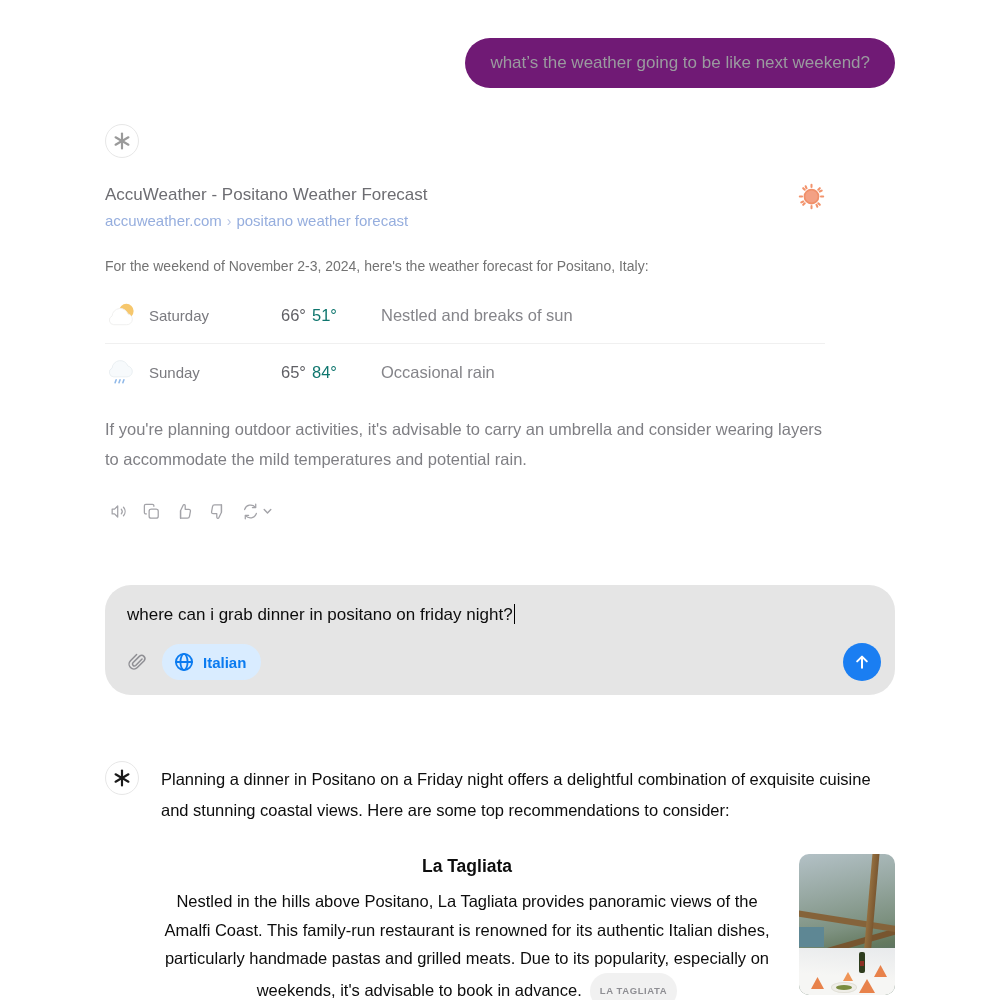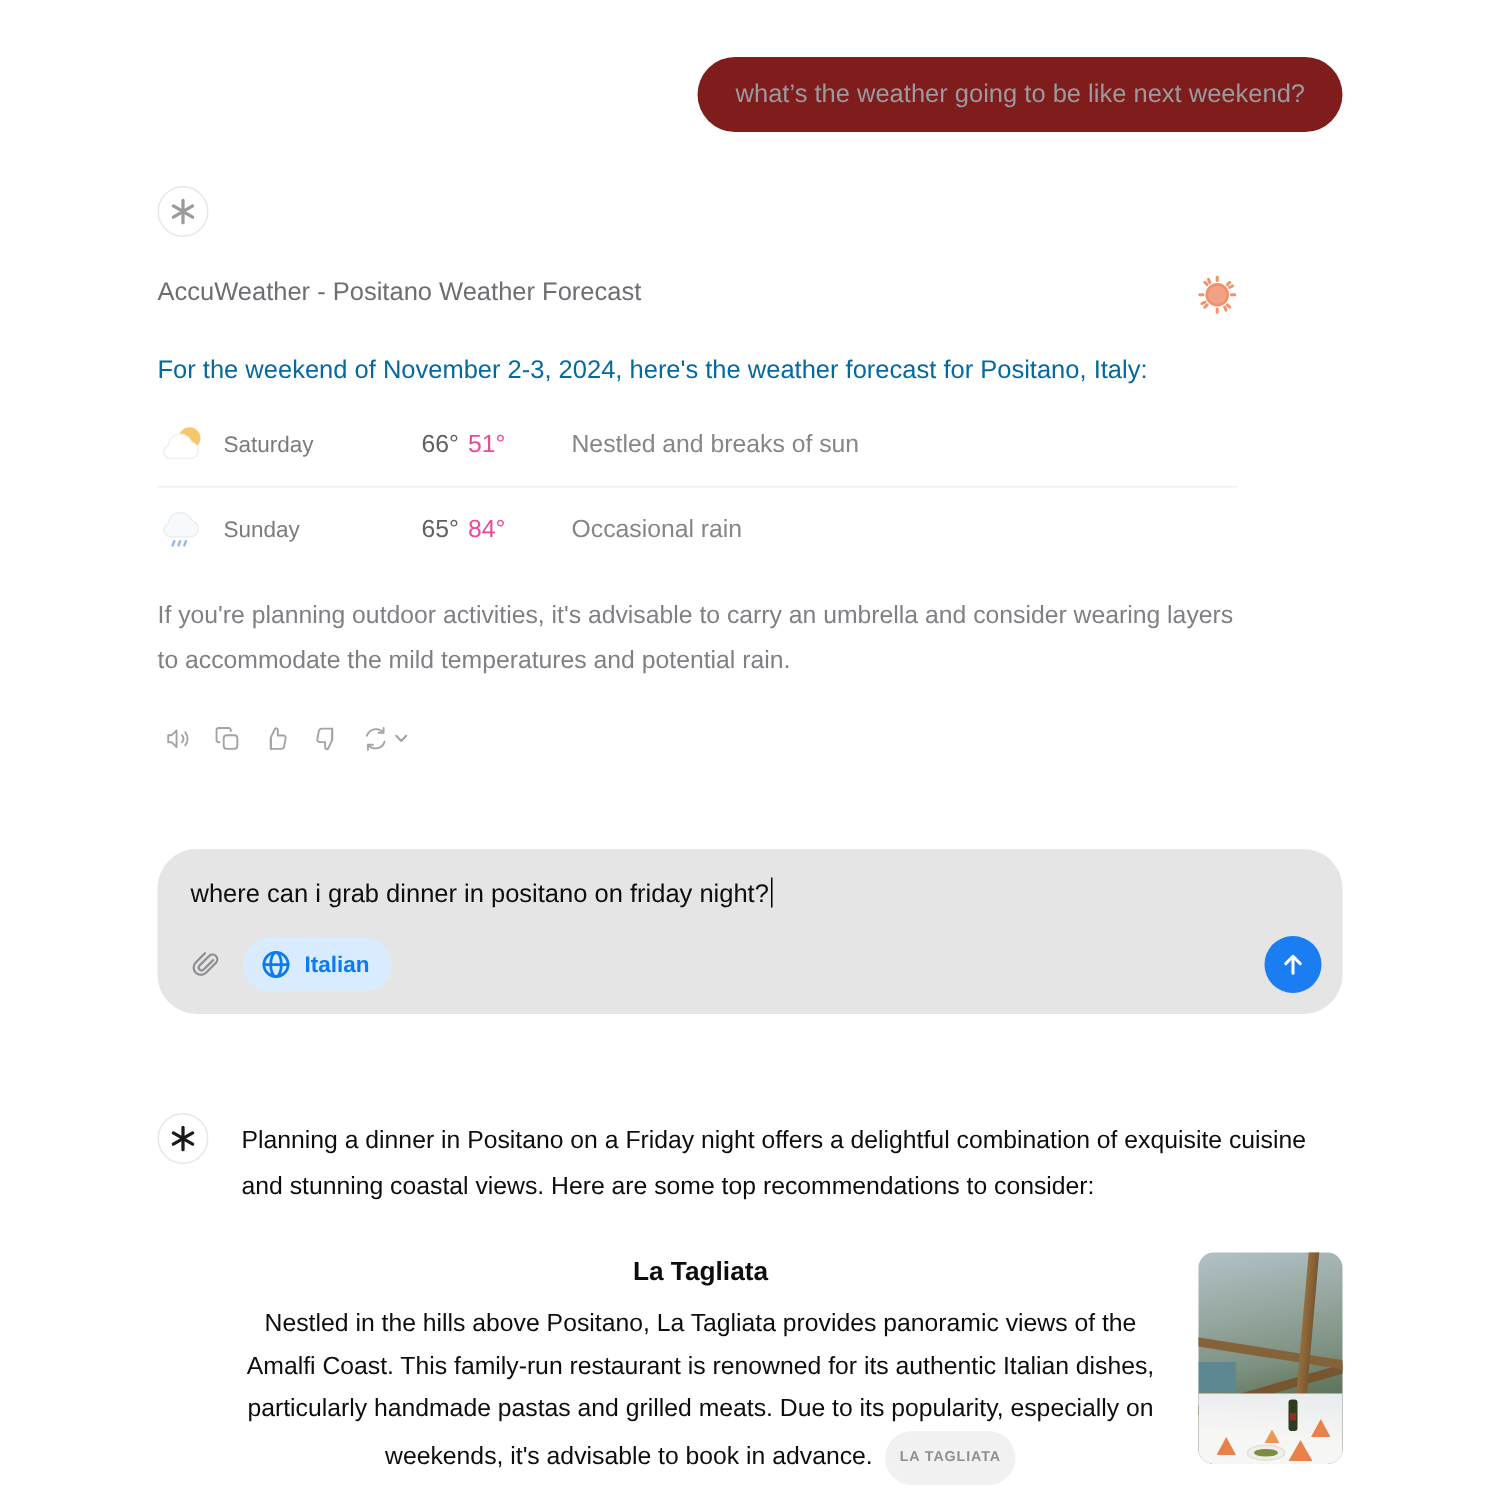--- a/index.html
+++ b/index.html
@@ -6,21 +6,21 @@
   body{
     width:1000px;height:1000px;overflow:hidden;background:#fff;
     font-family:"Liberation Sans","DejaVu Sans",sans-serif;
     -webkit-font-smoothing:antialiased;color:#0d0d0d;
   }
   .page{width:790px;margin:0 auto;padding-top:38px;}
 
   
   .user-row{display:flex;justify-content:flex-end;}
   .user-bubble{
-    background:#7f1d1d;border-radius:26px;padding:14px 25px;
+    background:#701a75;border-radius:26px;padding:14px 25px;
     font-size:17px;line-height:22px;color:#9a9a9f;max-width:620px;
   }
 
   
   .turn{display:flex;gap:22px;align-items:flex-start;}
   .avatar{
     width:34px;height:34px;border-radius:50%;border:1px solid #e7e7e7;
     display:flex;align-items:center;justify-content:center;flex:0 0 auto;
     background:#fff;box-sizing:border-box;
   }
@@ -28,30 +28,30 @@
   .avatar.dark{color:#1a1a1a;}
   .turn-content{flex:1;min-width:0;padding-top:3px;}
 
   .turn-weather{margin-top:36px;flex-direction:column;}
   .src-head{display:flex;justify-content:space-between;align-items:flex-start;}
   .src-title{font-size:17px;font-weight:500;color:#6d6d72;line-height:24px;}
   .src-crumb{margin-top:5px;font-size:15px;color:#96aede;}
   .src-crumb .sep{color:#b9c7e6;margin:0 5px;font-size:14px;}
   .crumb-link{cursor:pointer;}
 
-  .w-intro{margin:22px 0 4px;font-size:17px;line-height:30px;color:#0369a1;}
+  .w-intro{margin:22px 0 4px;font-size:14px;line-height:30px;color:#737373;}
 
   .w-table{margin-top:6px;}
   .w-row{display:flex;align-items:center;height:56px;}
   .w-row.first{border-bottom:1px solid #f0f0f0;}
   .w-icon-cell{width:44px;display:flex;align-items:center;}
   .w-day{width:132px;font-size:15px;color:#7a7a7f;}
   .w-temps{width:100px;font-size:16.5px;}
   .w-hi{color:#606065;}
-  .w-lo{color:#ec4899;margin-left:6px;}
+  .w-lo{color:#0f766e;margin-left:6px;}
   .w-cond{flex:1;font-size:16.5px;color:#85858a;}
 
   .w-outro{margin:14px 0 0;font-size:16.5px;line-height:30px;color:#7f7f84;max-width:720px;}
 
   .actions{margin-top:24px;display:flex;align-items:center;gap:6px;color:#a3a3a8;}
   .action-btn{
     background:none;border:none;padding:4px;margin:0;color:#a3a3a8;
     display:flex;align-items:center;gap:3px;cursor:pointer;border-radius:6px;
   }
 
@@ -131,20 +131,23 @@
           <rect x="10.7" y="1.8" width="2.6" height="10.2" rx="1.3" transform="rotate(240 12 12)"></rect>
           <rect x="10.7" y="1.8" width="2.6" height="10.2" rx="1.3" transform="rotate(300 12 12)"></rect>
         </g>
       </svg>
     </div>
     <div class="turn-content">
 
       <div class="src-head">
         <div>
           <div class="src-title">AccuWeather - Positano Weather Forecast</div>
+          <div class="src-crumb">
+            <span class="crumb-link">accuweather.com</span><span class="sep">›</span><span class="crumb-link">positano weather forecast</span>
+          </div>
         </div>
         <svg width="27" height="27" viewBox="0 0 24 24">
           <g stroke="#f2936c" stroke-width="1.8" stroke-linecap="round">
             <line x1="12" y1="1.6" x2="12" y2="3.6"></line>
               <line x1="12" y1="20.4" x2="12" y2="22.4"></line>
             <line x1="1.6" y1="12" x2="3.6" y2="12"></line>
               <line x1="20.4" y1="12" x2="22.4" y2="12"></line>
             <line x1="4.6" y1="4.6" x2="6" y2="6"></line>
               <line x1="18" y1="18" x2="19.4" y2="19.4"></line>
             <line x1="4.6" y1="19.4" x2="6" y2="18"></line>

